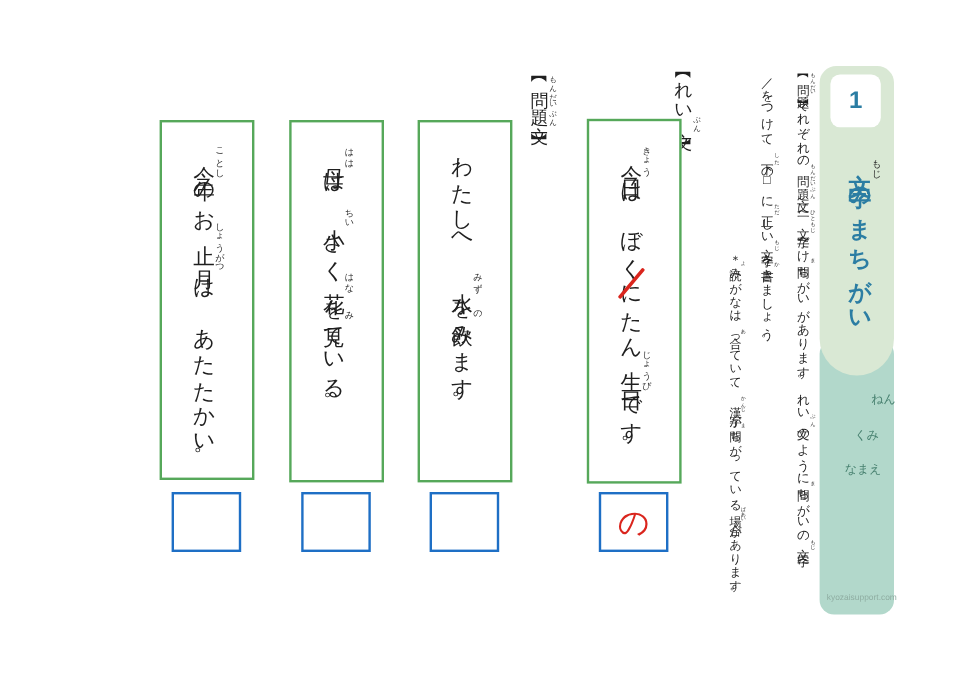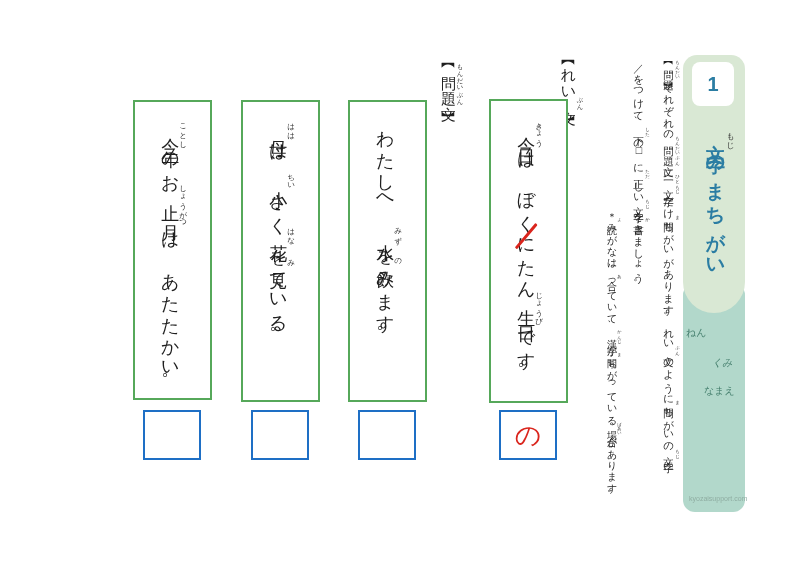--- a/index.html
+++ b/index.html
@@ -14,22 +14,22 @@
   .sb-teal{position:absolute;left:683px;top:283px;width:62px;height:229px;
     background:#b2d8cb;border-radius:12px;z-index:1;}
   .sb-green{position:absolute;left:683px;top:55px;width:62px;height:258px;
     background:#d9e8d4;border-radius:14px 14px 31px 31px;z-index:2;}
   .numbox{position:absolute;left:9px;top:7px;width:42px;height:44px;background:#ffffff;
     border-radius:8px;display:flex;align-items:center;justify-content:center;
     color:#2b7da3;font-size:20px;font-weight:600;}
   .title{position:absolute;left:11px;top:72px;height:185px;width:40px;
     color:#2b7da3;font-size:19px;letter-spacing:4px;font-weight:600;line-height:1.25;}
   .field{position:absolute;font-size:10px;color:#47806f;z-index:3;}
-  .f-nen{left:686px;top:326px;}
-  .f-kumi{left:712px;top:356px;font-style:italic;}
+  .f-nen{left:726px;top:326px;}
+  .f-kumi{left:712px;top:356px;}
   .f-namae{left:704px;top:384px;}
   .wm{position:absolute;left:689px;top:495px;font-size:7px;color:#8fada2;z-index:3;}
 
   
   .inst{position:absolute;line-height:1.55;}
   .col1{left:650px;top:57px;height:450px;width:30px;font-size:10.5px;}
   .col2{left:622px;top:57px;height:360px;width:28px;font-size:10.5px;}
   .note{left:594px;top:206px;height:330px;width:28px;font-size:10px;}
 
   

